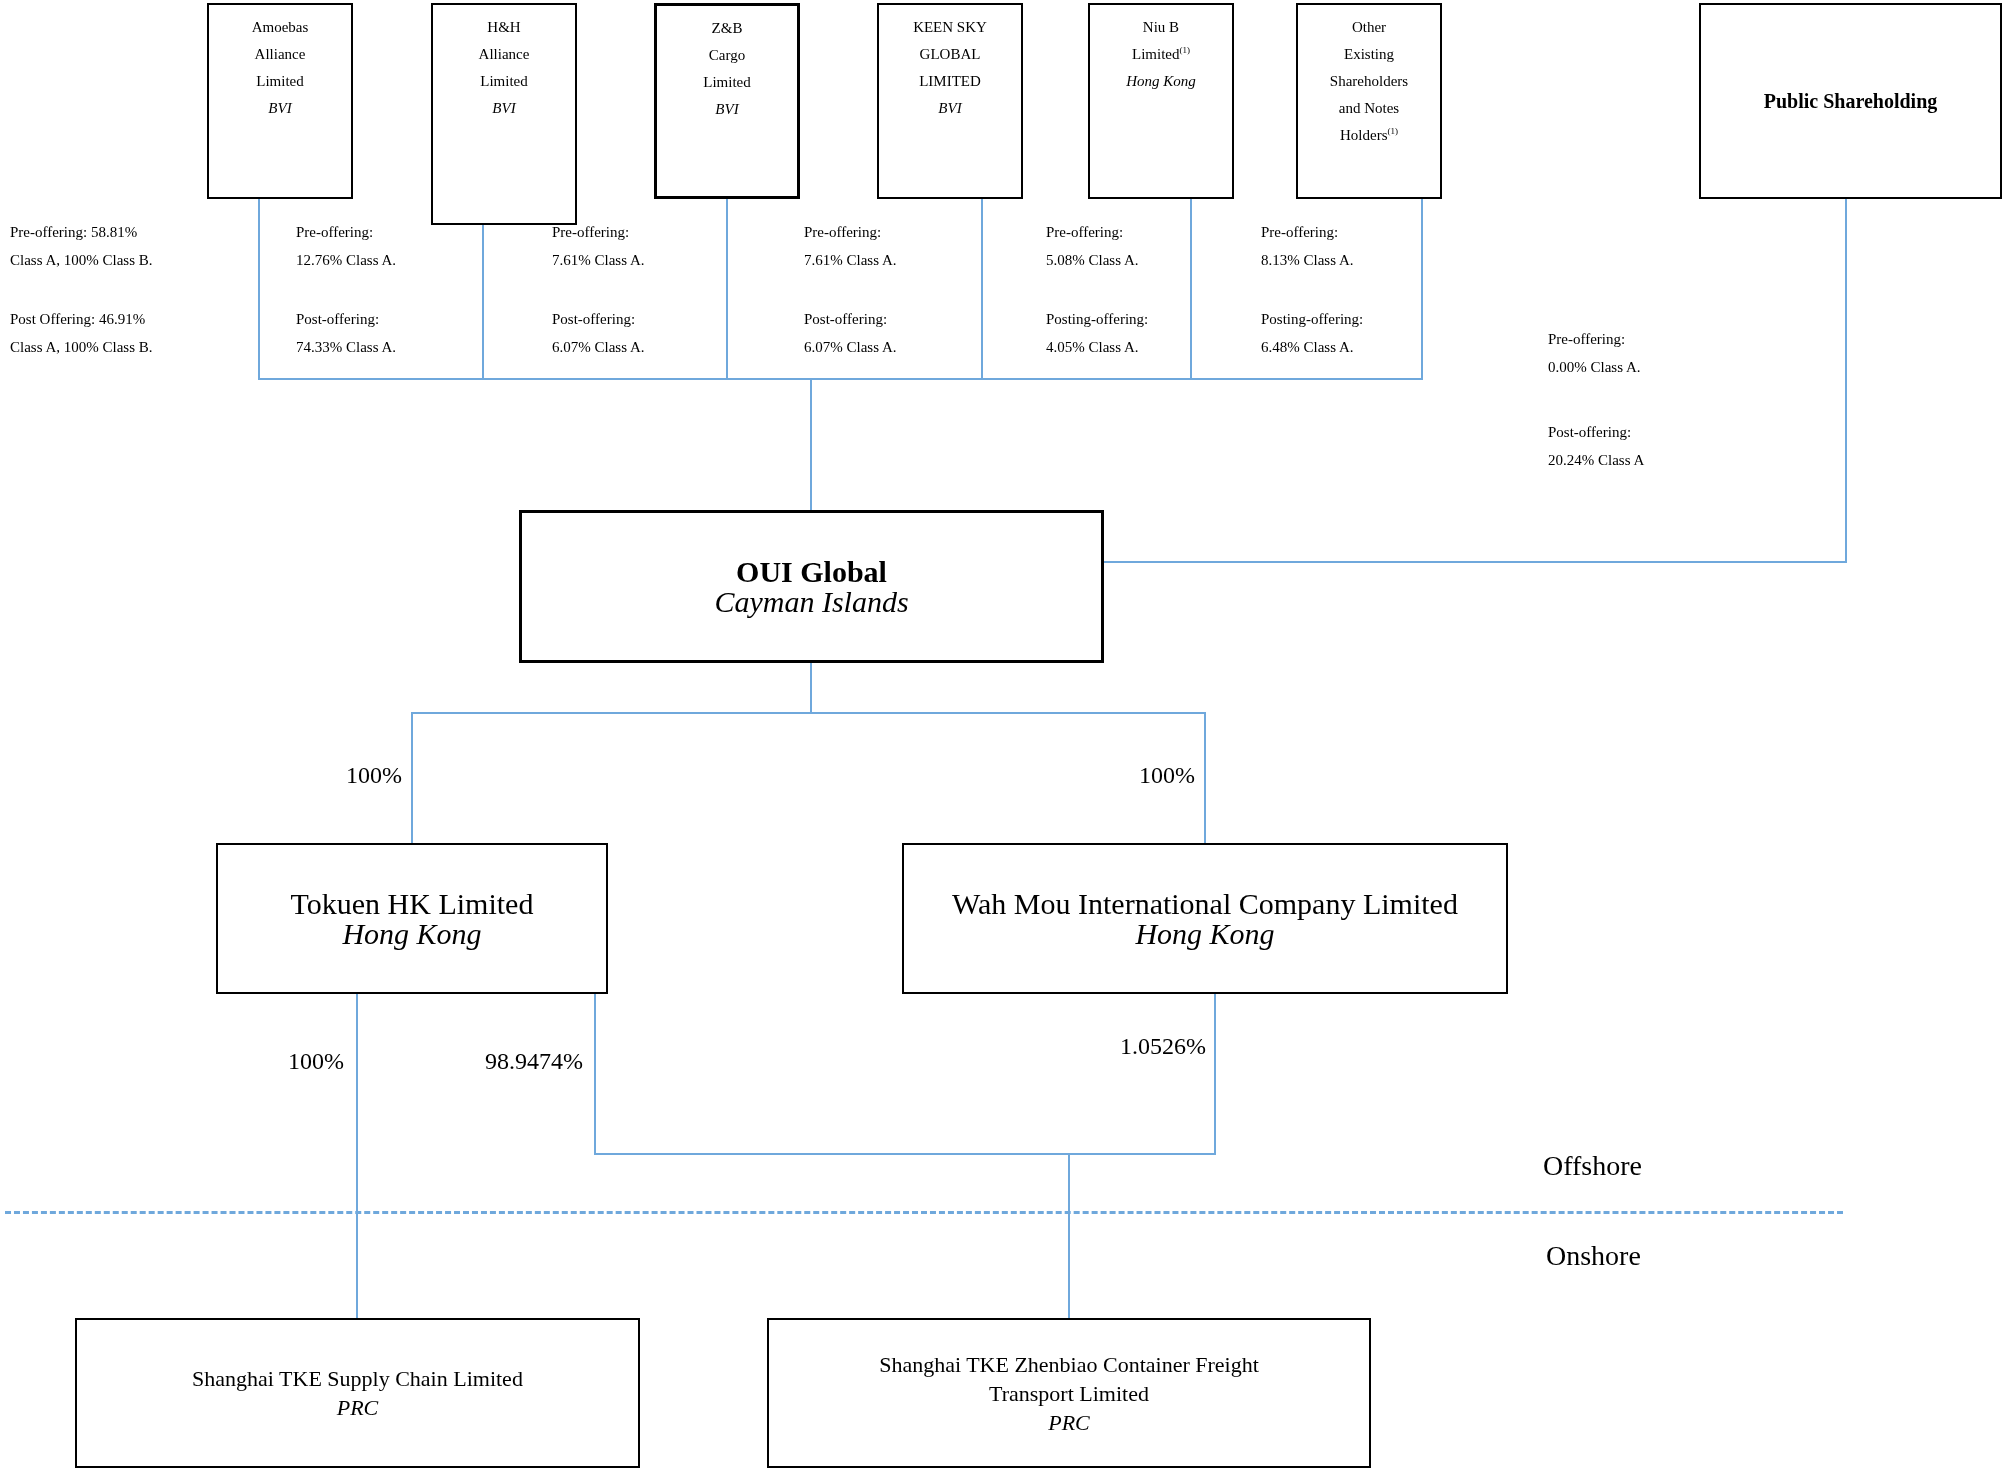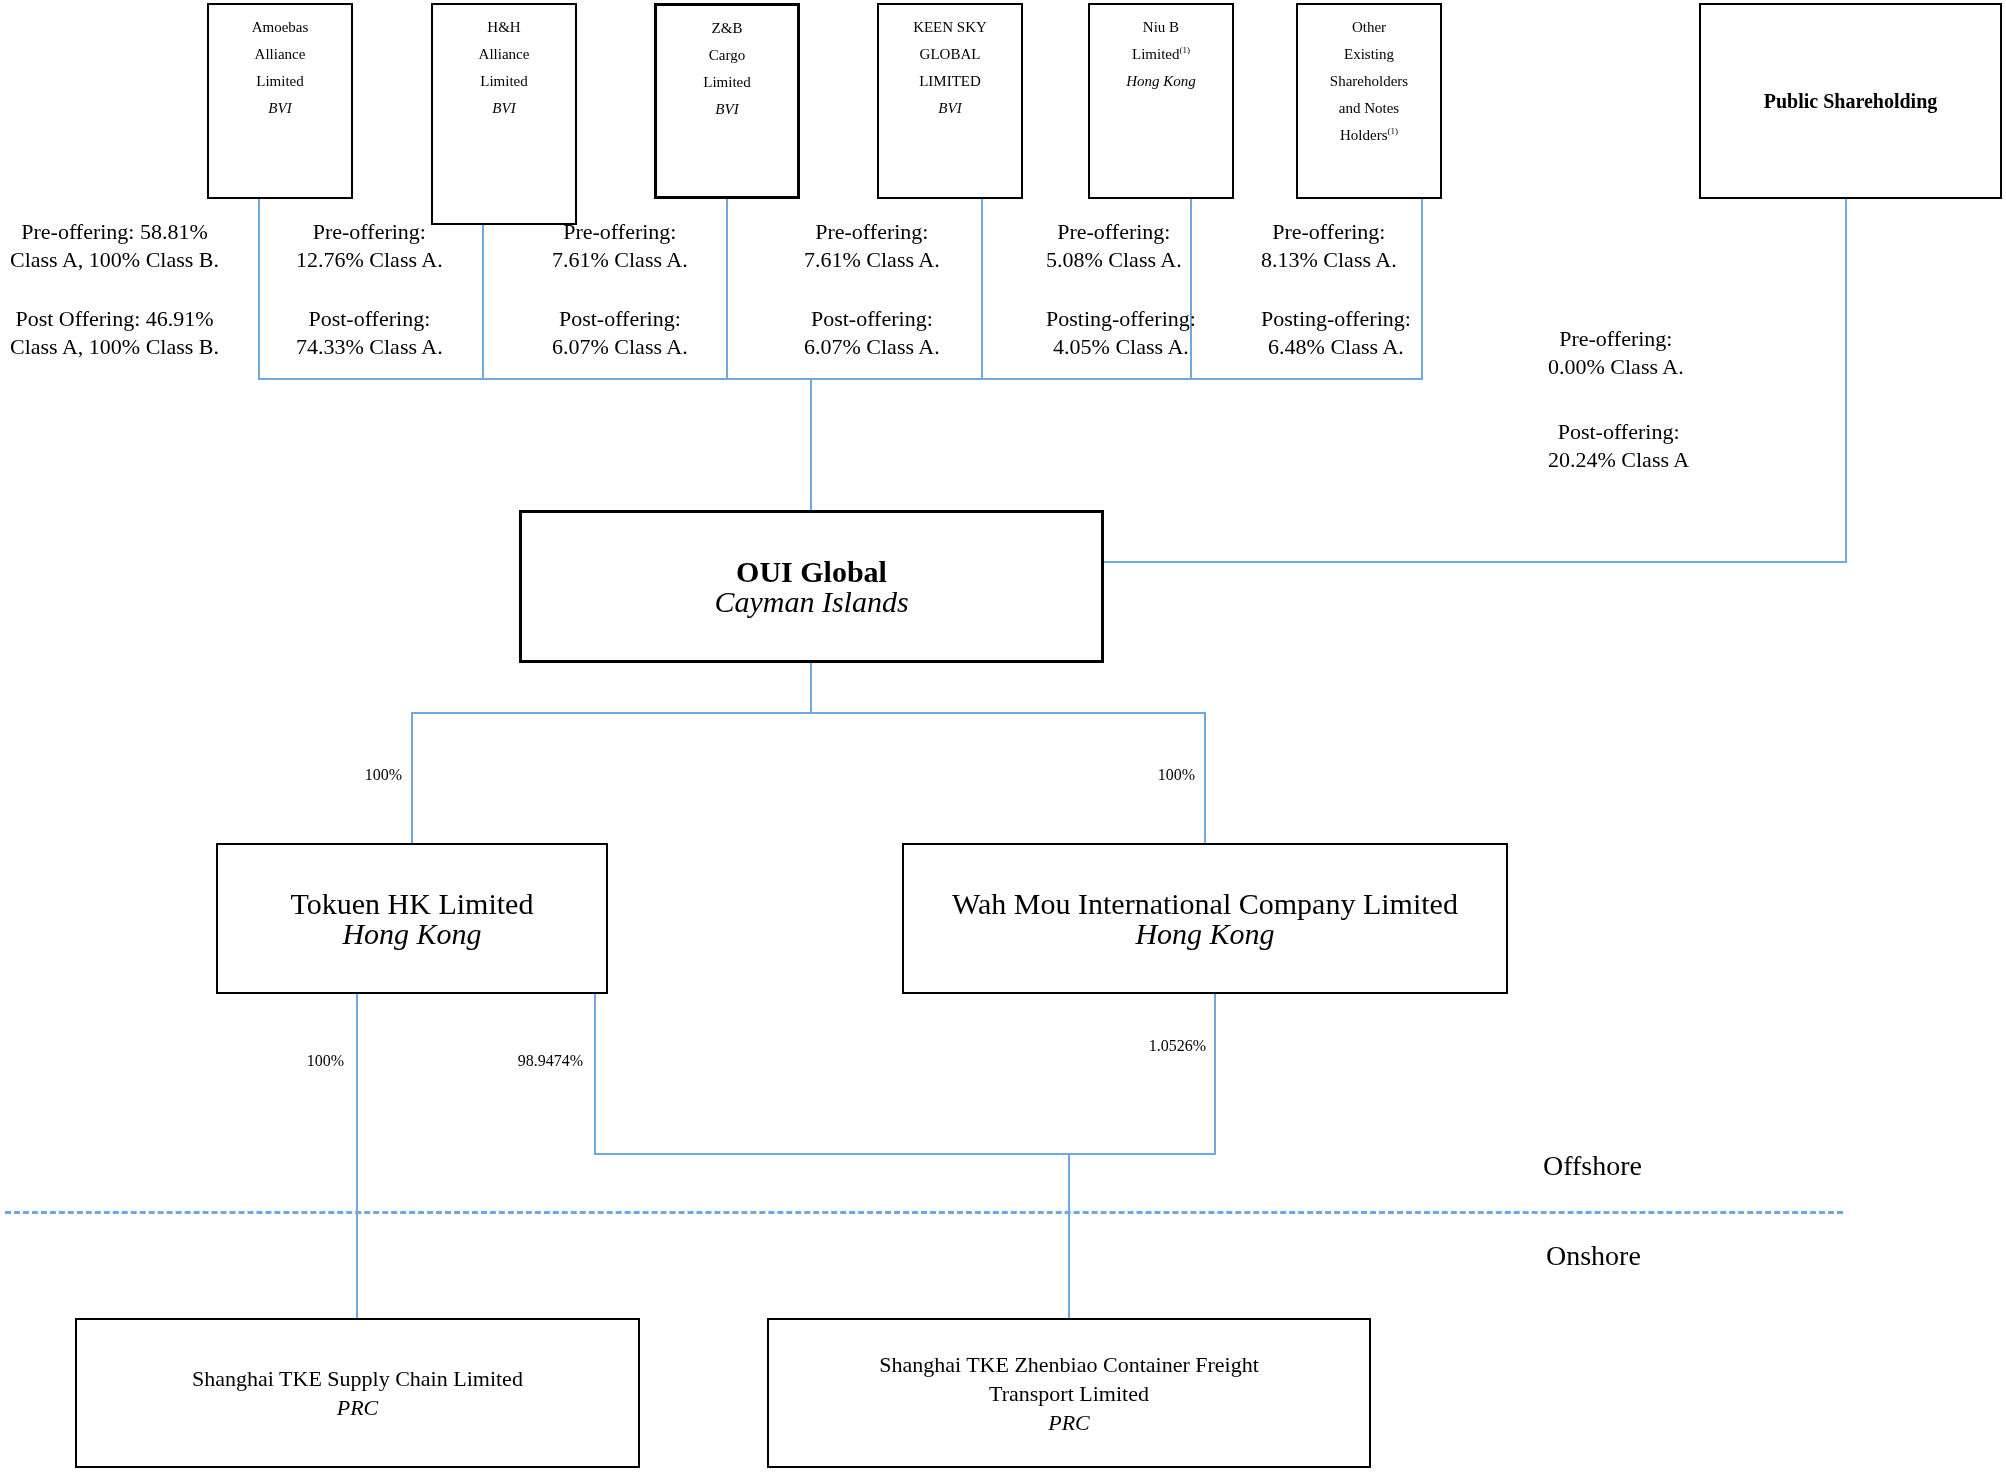--- a/index.html
+++ b/index.html
@@ -24,29 +24,29 @@
   .topbox { font-size: 15px; line-height: 27px; padding-top: 9px; }
   .midbox { display: flex; flex-direction: column; justify-content: center; }
   .jur { font-style: italic; }
   .b { font-weight: bold; }
   sup { font-size: 0.60em; line-height: 0; }
   .vline { position: absolute; width: 2px; background: var(--line-blue); }
   .hline { position: absolute; height: 2px; background: var(--line-blue); }
   .dashline { position: absolute; height: 0; border-top: 3px dashed var(--line-blue); }
   .pct {
     position: absolute;
-    font-size: 22px;
+    font-size: 15px;
     line-height: 28px;
-    text-align: center;
+    text-align: left;
     white-space: nowrap;
   }
   .pct div { display: block; }
   .own {
     position: absolute;
-    font-size: 16px;
+    font-size: 24px;
     line-height: 26px;
     text-align: right;
     white-space: nowrap;
   }
   .zone {
     position: absolute;
     font-size: 28px;
     line-height: 32px;
     white-space: nowrap;
   }

